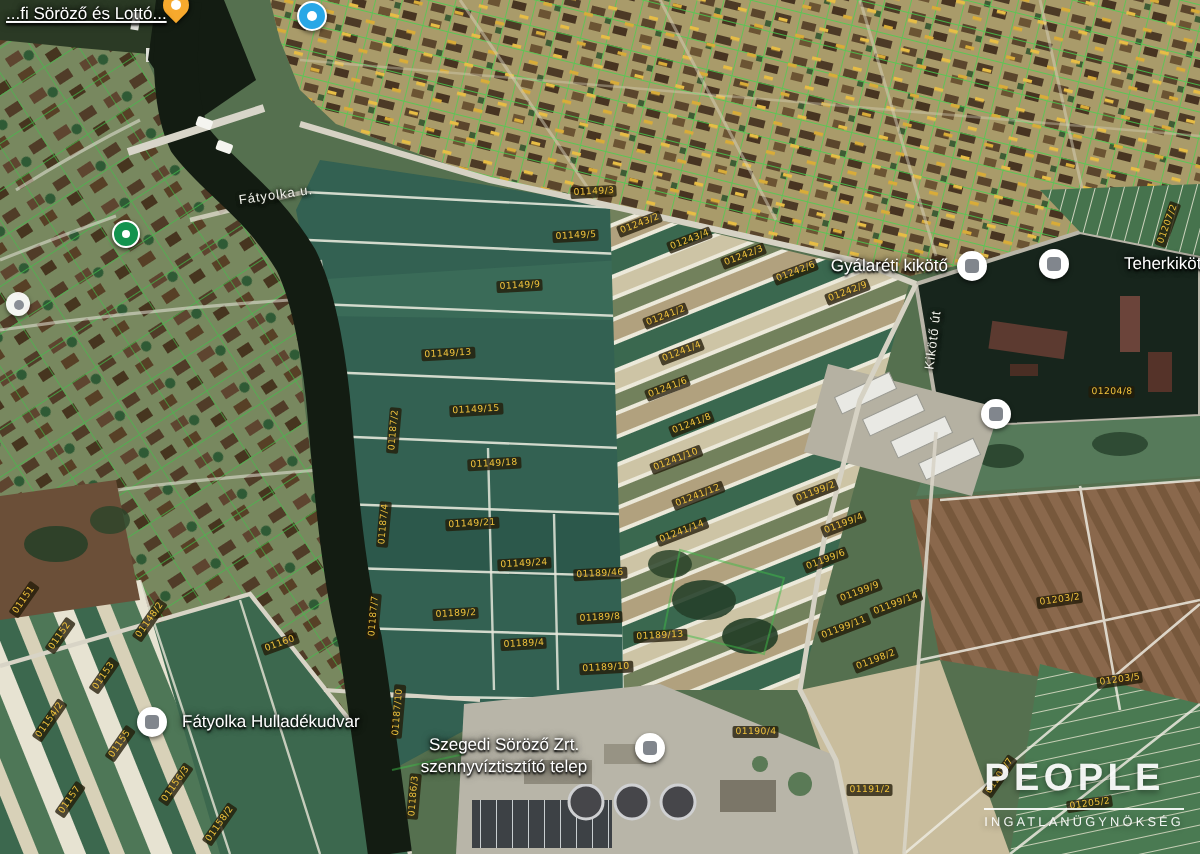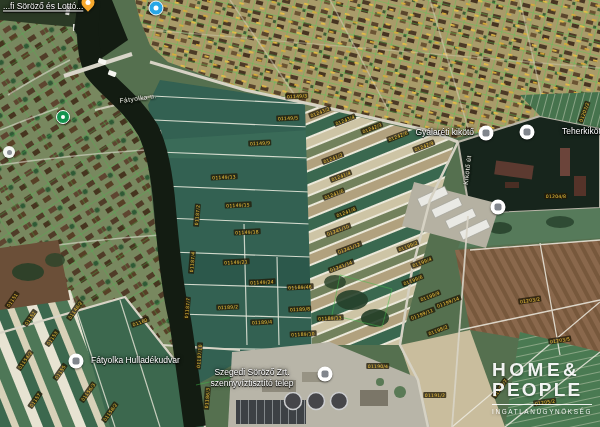--- a/index.html
+++ b/index.html
@@ -324,18 +324,17 @@
       </div>
       <div class="mk circle-white" style="pointer-events: auto; left: 527px; top: 132px;">
         <span class="dot"></span>
       </div>
       <div class="poilabel al-left" style="left: 538px; top: 132px; margin-left: 24px;">
         <div>Teherkikötő</div>
       </div>
     </div>
 
   <div id="watermark">
-    <div class="wm-big">HOME&amp;</div>
     <div class="wm-big2">PEOPLE</div>
     <div class="wm-rule"></div>
     <div class="wm-small">INGATLANÜGYNÖKSÉG</div>
   </div>
 </div>
 
 </body></html>

